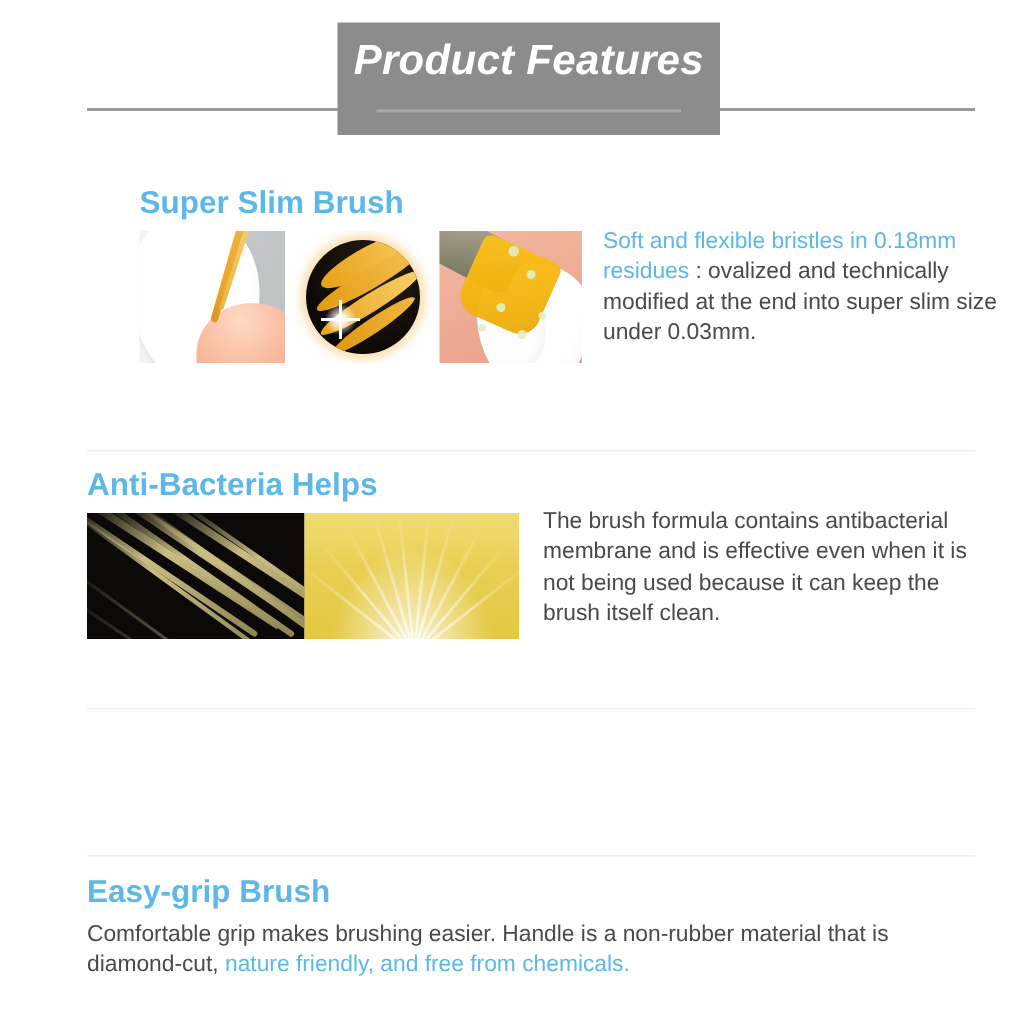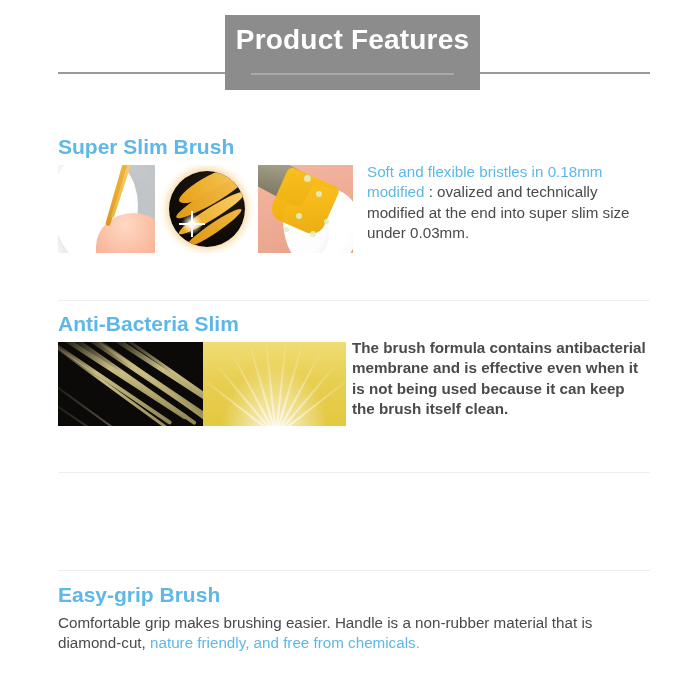--- a/index.html
+++ b/index.html
@@ -40,20 +40,21 @@
   .header-plate {
     position: absolute;
     left: 225px;
     top: 15px;
     width: 255px;
     height: 75px;
     background: #8c8c8c;
     display: flex;
     align-items: flex-start;
     justify-content: center;
+    font-style: italic;
   }
   .header-title {
     margin-top: 11px;
     font-size: 28px;
     font-weight: bold;
     color: #ffffff;
     letter-spacing: 0.2px;
     line-height: 1;
     white-space: nowrap;
   }
@@ -90,21 +91,21 @@
   }
   .divider {
     position: absolute;
     left: 58px;
     width: 592px;
     height: 1px;
     background: #eceef0;
   }
 
   
-  #sec-1 { top: 135px; }
+  #sec-1 { top: 124px; margin-left: 35px; }
   .f1-row {
     display: flex;
     align-items: flex-start;
   }
   .f1-images {
     display: flex;
     width: 295px;
     height: 88px;
     flex: 0 0 295px;
   }
@@ -301,23 +302,22 @@
     position: absolute;
     bottom: -10px;
     left: 50%;
     width: 2px;
     height: 92px;
     background: linear-gradient(0deg, rgba(255,255,255,0.75), rgba(255,255,255,0.05));
     transform-origin: bottom center;
   }
   .f2-side {
     flex: 1 1 auto;
-    padding-left: 6px;
+    padding-left: 16px;
     margin-top: -4px;
-    font-weight: bold;
   }
 
   
   #sec-3 { top: 484px; }
   #sec-4 { top: 583px; }
 </style>
 </head>
 <body>
 
 <div class="page">
@@ -363,30 +363,30 @@
           <div class="foam" style="left:46px;top:10px;width:7px;height:7px;"></div>
           <div class="foam" style="left:58px;top:26px;width:6px;height:6px;"></div>
           <div class="foam" style="left:38px;top:48px;width:6px;height:6px;"></div>
           <div class="foam" style="left:66px;top:54px;width:5px;height:5px;"></div>
           <div class="foam" style="left:52px;top:66px;width:6px;height:6px;"></div>
           <div class="foam" style="left:26px;top:62px;width:5px;height:5px;"></div>
         </div>
       </div>
 
       <div class="f1-side">
-        <p class="body-text"><span class="hl">Soft and flexible bristles in 0.18mm modified</span><span> : ovalized and technically modified at the end into super slim size under 0.03mm.</span></p>
+        <p class="body-text"><span class="hl">Soft and flexible bristles in 0.18mm residues</span><span> : ovalized and technically modified at the end into super slim size under 0.03mm.</span></p>
       </div>
     </div>
 
   </div>
 
   <div class="divider" style="top:300px;"></div>
 
   <div class="section" id="sec-2">
-    <h2 class="sec-title">Anti-Bacteria Slim</h2>
+    <h2 class="sec-title">Anti-Bacteria Helps</h2>
 
     <div class="f2-row">
       <div class="f2-images">
 
         <div class="tile-d">
           <div class="hair" style="left:-10px;top:-4px;width:150px;height:4px;transform:rotate(34deg);"></div>
           <div class="hair" style="left:-4px;top:2px;width:150px;height:3px;transform:rotate(36deg);"></div>
           <div class="hair" style="left:4px;top:-8px;width:150px;height:5px;transform:rotate(33deg);"></div>
           <div class="hair" style="left:16px;top:-6px;width:150px;height:4px;transform:rotate(35deg);"></div>
           <div class="hair" style="left:28px;top:-10px;width:150px;height:6px;transform:rotate(34deg);"></div>

